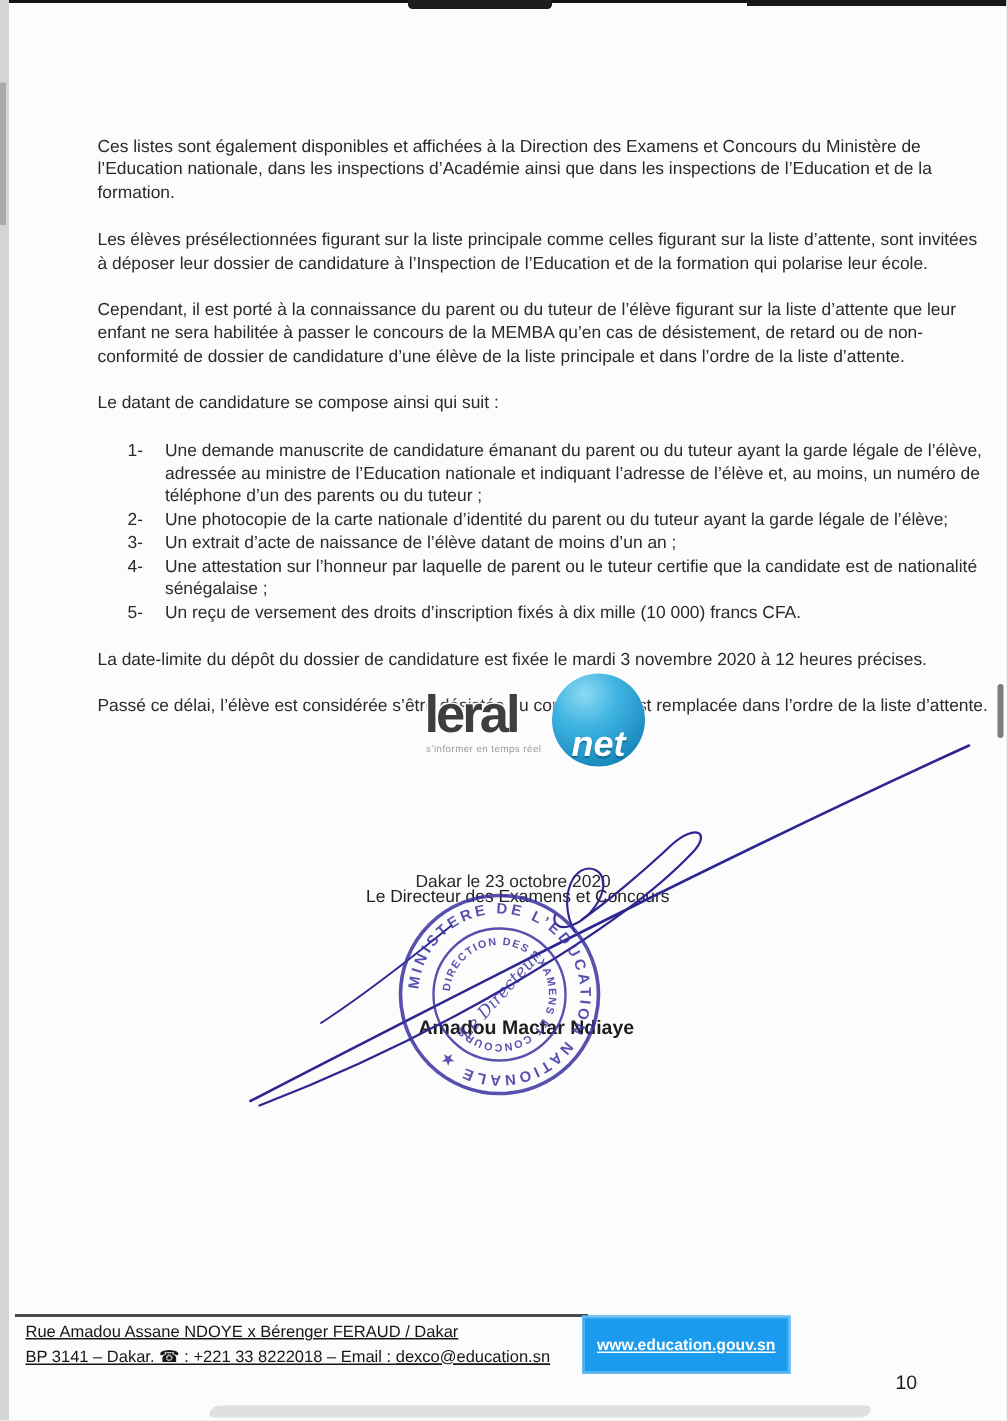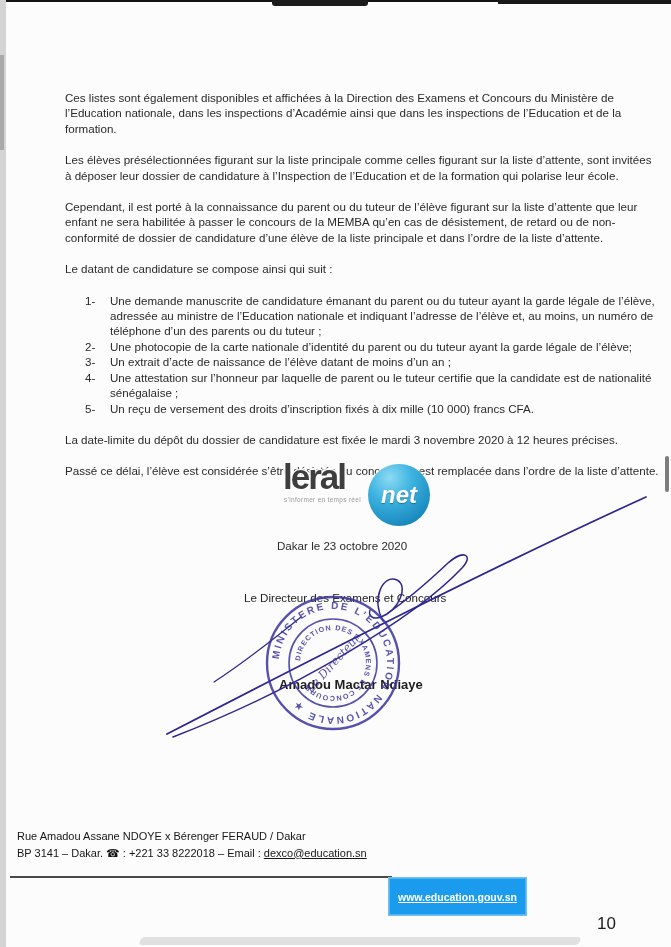--- a/index.html
+++ b/index.html
@@ -26,57 +26,57 @@
     position:absolute; left:65px; top:90px; width:594px;
     font-size:11.6px; line-height:15.4px; color:#2a2a2a;
   }
   .content p { margin:0 0 16px 0; }
   .doc-list { margin:0 0 16px 0; }
   .doc-li { display:flex; padding-left:20px; }
   .doc-li .num { flex:none; width:25px; }
   .doc-li .txt { flex:1; }
 
   
-  .sig-date  { position:absolute; left:277px; top:539px; font-size:11.6px; color:#2a2a2a; }
+  .sig-date  { position:absolute; left:277px; top:581px; font-size:11.6px; color:#2a2a2a; }
   .sig-title { position:absolute; left:244px; top:591px; font-size:11.6px; color:#222; }
   .sig-name  { position:absolute; left:279px; top:677px; font-size:13px; font-weight:bold; color:#1d1d1d; }
 
   .sig-svg { position:absolute; left:0; top:0; width:671px; height:947px; pointer-events:none; }
   .stamp-svg { position:absolute; left:261px; top:591px; width:144px; height:144px; opacity:.85; }
 
   
   .wm { position:absolute; left:283px; top:446px; width:152px; height:60px; }
   .wm-word {
     position:absolute; left:0; top:11px; font-size:35px; font-weight:bold;
     letter-spacing:-2px; color:#3f3e3e;
     text-shadow:-1px -1px 0 #fff, 1px -1px 0 #fff, -1px 1px 0 #fff, 1px 1px 0 #fff, 0 0 3px #fff;
   }
   .wm-badge {
-    position:absolute; left:85px; top:18px; width:62px; height:62px; border-radius:50%;
+    position:absolute; left:85px; top:3px; width:62px; height:62px; border-radius:50%;
     background:radial-gradient(circle at 35% 22%, #8ddaf2 0%, #3fb4e2 35%, #1b8cc0 75%, #0f6f9e 100%);
-    display:flex; align-items:center; justify-content:center;
+    display:flex; align-items:flex-end; justify-content:center;
     box-shadow:0 0 0 1px rgba(255,255,255,.6);
   }
   .wm-badge span { color:#fff; font-weight:bold; font-size:24px; font-style:italic;
     text-shadow:0 1px 1px rgba(0,40,60,.4); }
   .wm-tagline { position:absolute; left:1px; top:50px; font-size:6.5px; color:#9a9a9a; letter-spacing:.3px; }
 
   
   .foot-rule { position:absolute; left:10px; top:876px; width:382px; height:2px; background:#4a4a4a; }
-  .foot-addr { position:absolute; left:17px; top:828px; font-size:11px; line-height:16.5px; color:#161616; }
+  .foot-addr { position:absolute; left:17px; top:880px; font-size:11px; line-height:16.5px; color:#161616;text-decoration:underline; }
   .foot-addr a { color:#161616; }
   .foot-link {
     position:absolute; top:877px; height:39px; background:#1b9bed;
     border:1px solid #6ec0f5; display:flex; align-items:center; justify-content:center;
     color:#ffffff; font-weight:bold; font-size:10.5px; text-decoration:underline;
     box-shadow:inset 0 0 0 1px rgba(255,255,255,.25);
   }
   .foot-link-1 { left:388px; width:139px; }
   .foot-link-2 { left:531px; width:135px; }
-  .page-num { position:absolute; left:597px; top:914px; font-size:17px; color:#1a1a1a; }
+  .page-num { position:absolute; left:597px; top:914px; font-size:13px; color:#1a1a1a; }
 </style>
 </head>
 <body>
 
 <div class="page">
 
   <div class="art art-top-line"></div>
   <div class="art art-top-blob1"></div>
   <div class="art art-top-blob2"></div>
   <div class="art art-left-strip"></div>

